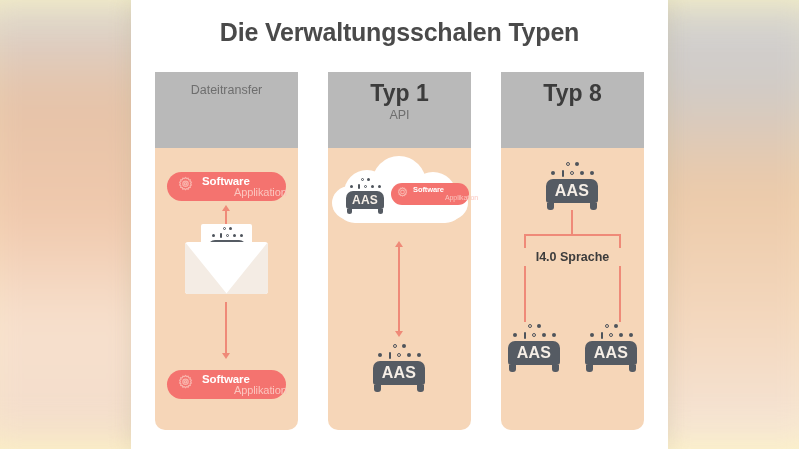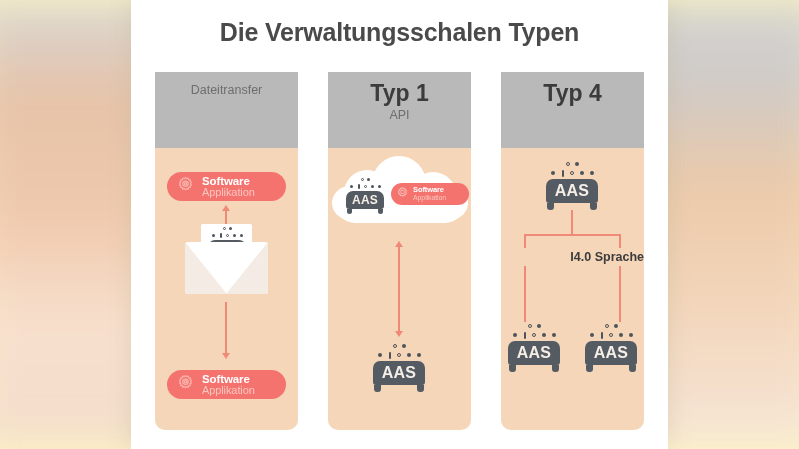--- a/index.html
+++ b/index.html
@@ -128,20 +128,21 @@
   .pill .t1 {
     font-size: 11.5px;
     font-weight: bold;
     color: #ffffff;
     letter-spacing: -0.1px;
   }
   .pill .t2 {
     font-size: 11px;
     color: #fbc6bf;
     letter-spacing: -0.1px;
+    margin-left: 32px;
   }
 
   .pill-c1 { left: 12px; width: 119px; height: 29px; }
   .pill-c1.top { top: 24px; }
   .pill-c1.bottom { top: 222px; }
 
   .pill-small {
     width: 78px;
     height: 22px;
   }
@@ -295,21 +296,21 @@
   }
   .tree .seg {
     position: absolute;
     background: #ef8a78;
   }
   .i40 {
     position: absolute;
     left: 0;
     top: 100px;
     width: 143px;
-    text-align: right;
+    text-align: center;
     font-size: 12.5px;
     font-weight: bold;
     color: #3c3c3c;
     background: #f6d6b8;
     padding: 2px 0;
     z-index: 3;
   }
 </style>
 </head>
 <body>
@@ -474,21 +475,21 @@
               <span class="leg" style="left:1px; top:24px; width:7px; height:7px;"></span>
               <span class="leg" style="right:1px; top:24px; width:7px; height:7px;"></span>
             </div>
           </div>
 
         </div>
       </div>
 
       <div class="column">
         <div class="col-head">
-          <div class="typ">Typ 4</div>
+          <div class="typ">Typ 8</div>
         </div>
         <div class="col-body">
 
           <div class="aas" style="position:absolute; left:45px; top:14px;">
             <div class="dots" style="width:52px; height:17px;">
               <span class="dot hollow" style="width:4px;height:4px;left:20px;top:0;"></span>
               <span class="dot" style="width:4px;height:4px;left:29px;top:0;"></span>
               <span class="dot" style="width:4px;height:4px;left:5px;top:9px;"></span>
               <span class="dot" style="width:2px;height:7px;border-radius:1px;left:16px;top:8px;"></span>
               <span class="dot hollow" style="width:4px;height:4px;left:24px;top:9px;"></span>

